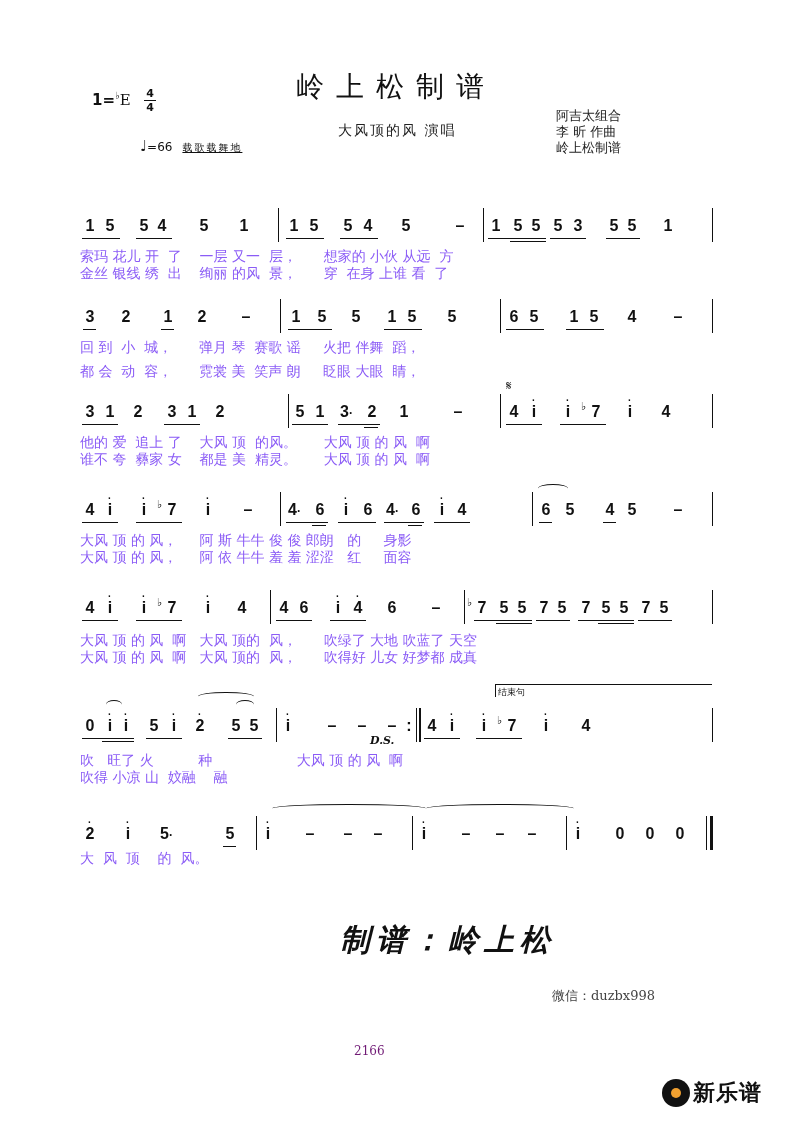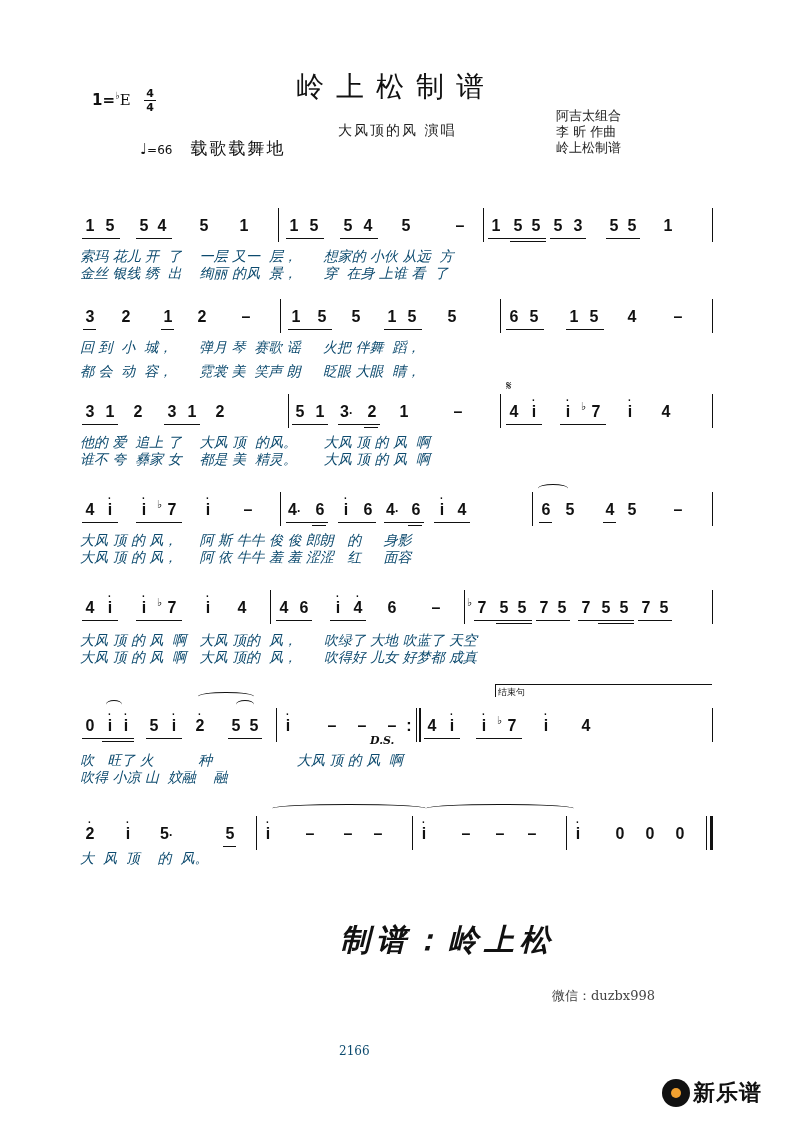--- a/index.html
+++ b/index.html
@@ -7,38 +7,38 @@
          font-family:"DejaVu Sans", sans-serif; }
   .abs { position:absolute; }
   .title { left:0; width:792px; top:68px; text-align:center; font-size:28px; letter-spacing:12px; color:#111; }
   .key { left:92px; top:90px; font-size:15px; font-weight:bold; }
   .key .flat { font-size:10px; vertical-align:super; font-weight:normal; }
   .key .E { font-family:"DejaVu Serif", serif; font-weight:normal; font-size:15px; }
   .timesig { left:144px; top:88px; font-size:11px; font-weight:bold; line-height:11px; text-align:center; width:12px; }
   .timesig .line { border-top:1.5px solid #111; margin:1px 0; }
   .tempo { left:140px; top:137px; font-size:12px; }
   .tempo .note { font-size:15px; }
-  .tempo .mood { font-size:17px; margin-left:18px; letter-spacing:2px; }
+  .tempo .mood { font-size:10px; margin-left:10px; letter-spacing:2px;text-decoration:underline; }
   .performer { left:338px; top:122px; font-size:14px; letter-spacing:2px; color:#222; font-family:"DejaVu Serif", serif; }
   .credits { left:556px; top:108px; font-size:13px; line-height:16px; color:#222; font-family:"DejaVu Serif", serif; }
 
   .row { position:absolute; left:80px; width:640px; }
   .notes { position:absolute; left:0; top:0; width:640px; height:30px; }
   .n { position:absolute; font-weight:bold; font-size:16px; top:5px; width:12px; text-align:center; font-family:"Liberation Sans", sans-serif; }
   .n .hd { position:absolute; left:4px; top:-7px; font-size:10px; line-height:10px; }
   .n .fl { position:absolute; left:-9px; top:-3px; font-size:11px; font-weight:normal; }
   .ul { position:absolute; border-top:1.3px solid #111; height:0; }
   .bar { position:absolute; border-left:1.3px solid #111; top:-4px; height:34px; }
-  .lyr { position:absolute; left:0; font-size:14px; line-height:16px; color:#0c4a6e; font-family:"DejaVu Serif", serif; white-space:pre;font-style:italic; }
+  .lyr { position:absolute; left:0; font-size:14px; line-height:16px; color:#8b5cf6; font-family:"DejaVu Serif", serif; white-space:pre; }
   .slur { position:absolute; border-top:1.3px solid #111; border-radius:50% 50% 0 0; height:8px; }
   .small { font-size:9px; }
   .ds { font-family:"DejaVu Serif", serif; font-style:italic; font-weight:bold; font-size:11px; }
   .signature { left:340px; top:920px; font-size:30px; font-weight:bold; font-style:italic; letter-spacing:6px; font-family:"DejaVu Serif", serif; }
   .wechat { left:552px; top:987px; font-size:13px; color:#444; font-family:"DejaVu Serif", serif; }
-  .pagenum { left:339px; top:1044px; font-size:12px; color:#0c4a6e; font-family:"DejaVu Serif", serif;text-align:right; }
+  .pagenum { left:354px; top:1044px; font-size:12px; color:#701a75; font-family:"DejaVu Serif", serif;text-align:right; }
   .logo { left:662px; top:1078px; display:flex; align-items:center; gap:3px; }
   .logo .disc { width:28px; height:28px; border-radius:50%; background:#111; position:relative; }
   .logo .disc::after { content:""; position:absolute; left:9px; top:9px; width:10px; height:10px; border-radius:50%; background:#f0a030; }
   .logo .txt { font-size:22px; font-weight:bold; color:#111; letter-spacing:1px; }
 </style>
 </head>
 <body>
 
 <div class="abs title">岭上松制谱</div>
 

